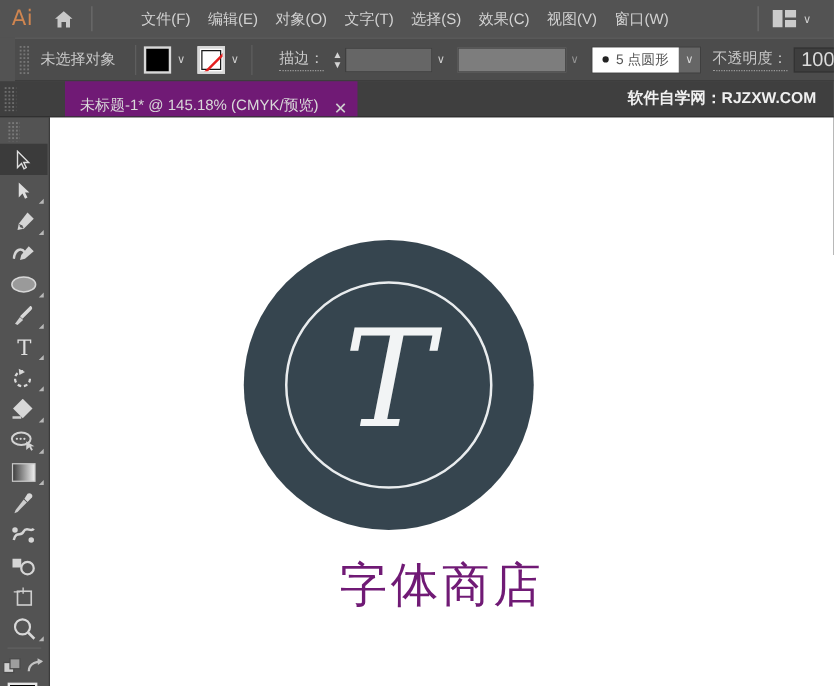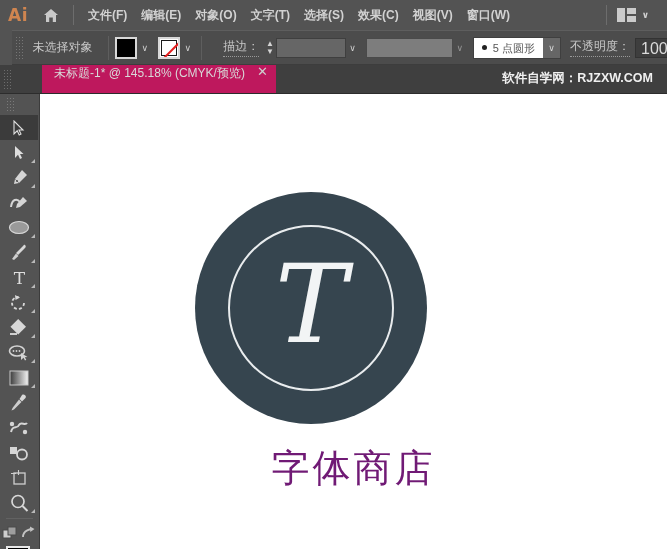--- a/index.html
+++ b/index.html
@@ -14,41 +14,40 @@
     -webkit-font-smoothing: antialiased;
   }
 
   
   .menubar {
     position: absolute; left: 0; top: 0;
     width: 667px; height: 30px;
     background: #535353;
     display: flex; align-items: center;
     box-sizing: border-box;
-    font-weight: bold;
   }
   .ai-logo {
     width: 36px; height: 30px;
     display: flex; align-items: center; justify-content: center;
     color: #cf8550;
     font-size: 17px;
     font-family: "DejaVu Sans", sans-serif;
     letter-spacing: 0.5px;
     user-select: none;
   }
   .home-btn {
     width: 30px; height: 30px;
     display: flex; align-items: center; justify-content: center;
   }
   .vsep {
     width: 1px; height: 20px;
     background: #6d6d6d;
     margin: 0 7px;
   }
-  .menu-items { display: flex; align-items: center; height: 30px; }
+  .menu-items { display: flex; align-items: center; height: 30px; margin-left: 25px; }
   .menu-item {
     color: #d2d2d2;
     font-size: 12px;
     padding: 0 7px;
     height: 30px;
     line-height: 30px;
     white-space: nowrap;
     cursor: default;
   }
   .menubar-right {
@@ -182,26 +181,26 @@
     box-sizing: border-box;
   }
   .tabgrip {
     width: 10px; height: 20px;
     margin-left: 3px; margin-bottom: 4px;
     background-image: radial-gradient(#6d6d6d 40%, transparent 41%);
     background-size: 3px 3px;
   }
   .doc-tab {
     height: 28px;
-    background: #be185d;
+    background: #701a75;
     color: #d9d9d9;
     font-size: 12px;
-    display:flex; align-items:flex-start;
+    display:flex; align-items:flex-end;
     padding: 0 8px 0 12px;
-    margin-left: 29px;
+    margin-left: 39px;
     white-space: nowrap;
     box-sizing: border-box;
   }
   .tab-close {
     margin-left: 12px;
     color: #cfcfcf;
     font-size: 13px;
     line-height: 1;
   }
   .watermark {

